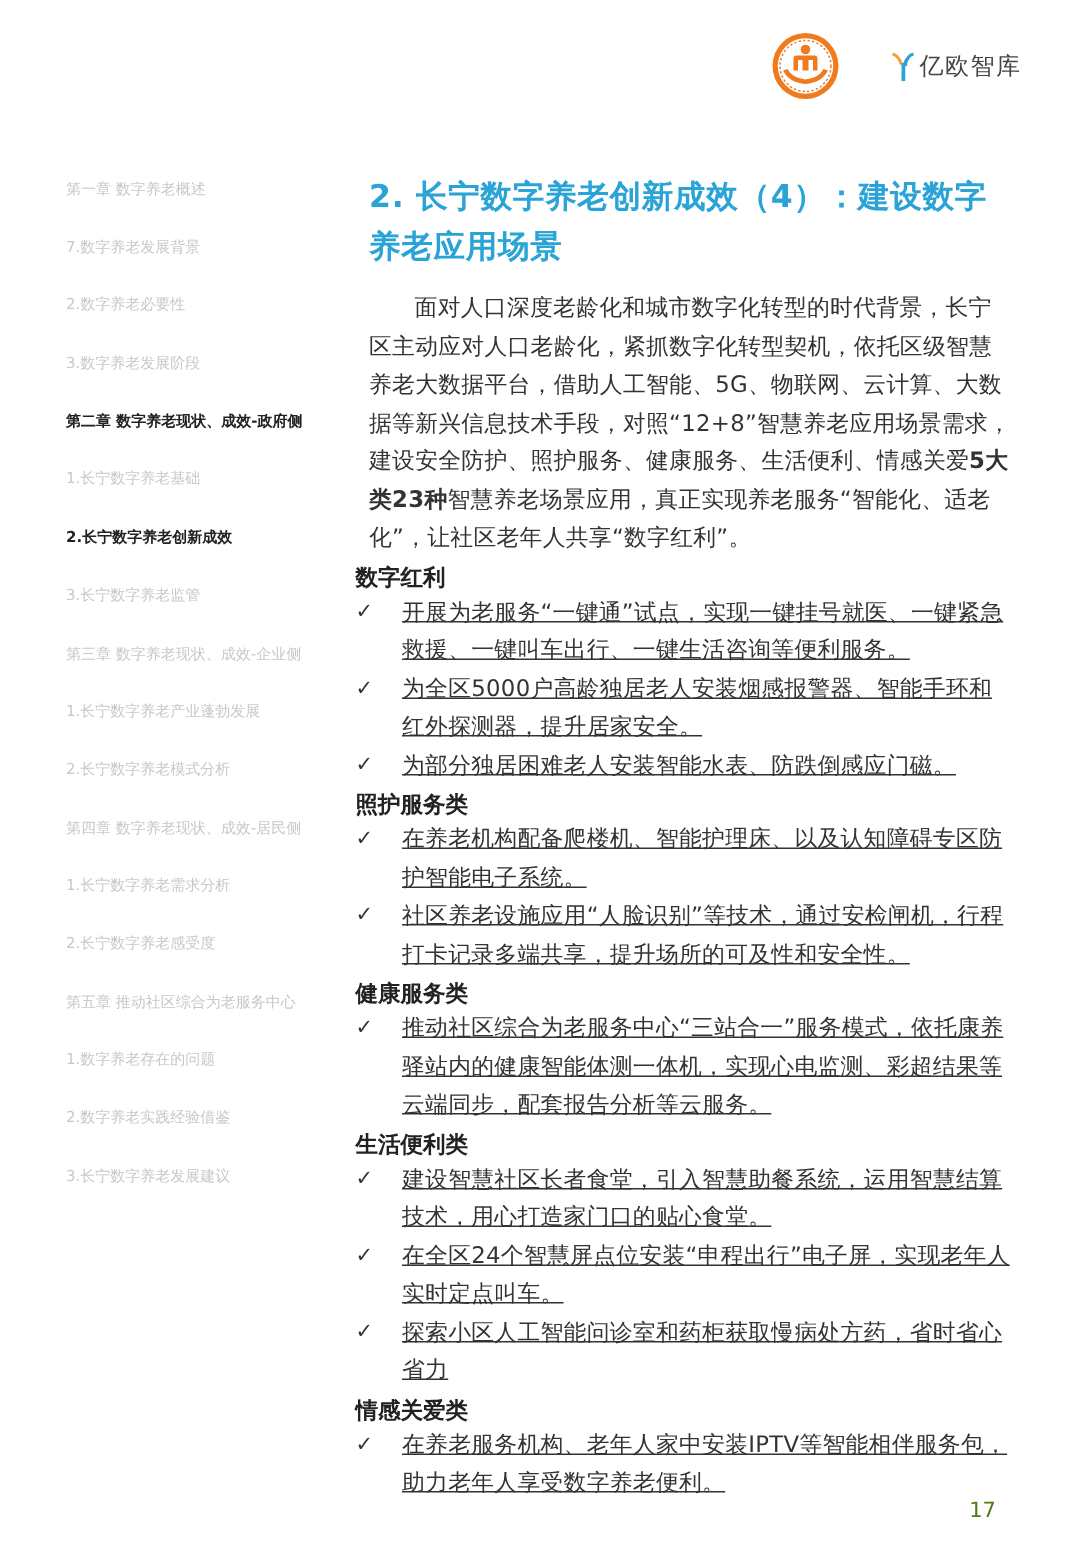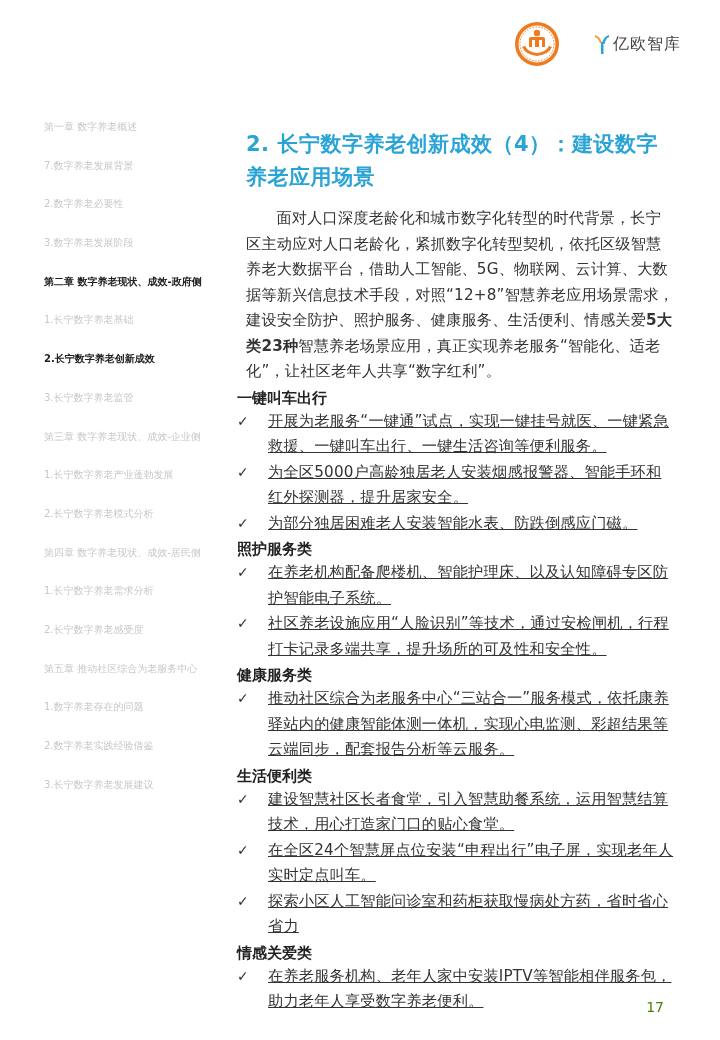--- a/index.html
+++ b/index.html
@@ -15,21 +15,21 @@
 
     .sidebar { position: absolute; left: 31px; top: 118px; width: 180px; margin-left: 13px; }
     .toc-item {
       font-size: 10px; height: 38.7px; line-height: 18px; color: #c8c8c8; white-space: nowrap;
       cursor: pointer;
     }
     .toc-item.active { color: #222; font-weight: bold; }
 
     .main { position: absolute; left: 246px; top: 112px; width: 430px; }
     .title {
-      font-size: 21px; font-weight: bold; color: #2aa3d6; line-height: 33px; margin: 16px 0 12px 0;
+      font-size: 21px; font-weight: bold; color: #2aa3d6; line-height: 33px; margin: 3px 0 12px 0;
       letter-spacing: 0.5px;
     }
     .intro {
       font-size: 15.2px; line-height: 25.5px; text-indent: 2em; margin: 0 0 0 0; color: #333;
       letter-spacing: 0.2px;
     }
     .intro b { font-weight: bold; color: #333; }
     .cat-heading { font-size: 15px; font-weight: bold; color: #222; line-height: 22px; margin: 2px 0 0 -9px; }
     .bullet { display: flex; font-size: 15.2px; line-height: 25.5px; color: #333; margin-left: -9px; }
     .bullet .check { width: 31px; flex: 0 0 31px; font-size: 14px; color: #333; }
@@ -77,21 +77,21 @@
     <div class="toc-item">第五章 推动社区综合为老服务中心</div>
     <div class="toc-item">1.数字养老存在的问题</div>
     <div class="toc-item">2.数字养老实践经验借鉴</div>
     <div class="toc-item">3.长宁数字养老发展建议</div>
   </nav>
 
 <div class="main">
   <h1 class="title">2. 长宁数字养老创新成效（4）：建设数字养老应用场景</h1>
   <p class="intro"><span>面对人口深度老龄化和城市数字化转型的时代背景，长宁区主动应对人口老龄化，紧抓数字化转型契机，依托区级智慧养老大数据平台，借助人工智能、5G、物联网、云计算、大数据等新兴信息技术手段，对照“12+8”智慧养老应用场景需求，建设安全防护、照护服务、健康服务、生活便利、情感关爱</span><b>5大类23种</b><span>智慧养老场景应用，真正实现养老服务“智能化、适老化”，让社区老年人共享“数字红利”。</span></p>
   <div id="categories">
-      <div class="cat-heading">一键叫车出行</div>
+      <div class="cat-heading">数字红利</div>
       <div class="bullet">
         <span class="check">✓</span>
         <span class="text">开展为老服务“一键通”试点，实现一键挂号就医、一键紧急救援、一键叫车出行、一键生活咨询等便利服务。</span>
       </div>
       <div class="bullet">
         <span class="check">✓</span>
         <span class="text">为全区5000户高龄独居老人安装烟感报警器、智能手环和红外探测器，提升居家安全。</span>
       </div>
       <div class="bullet">
         <span class="check">✓</span>

